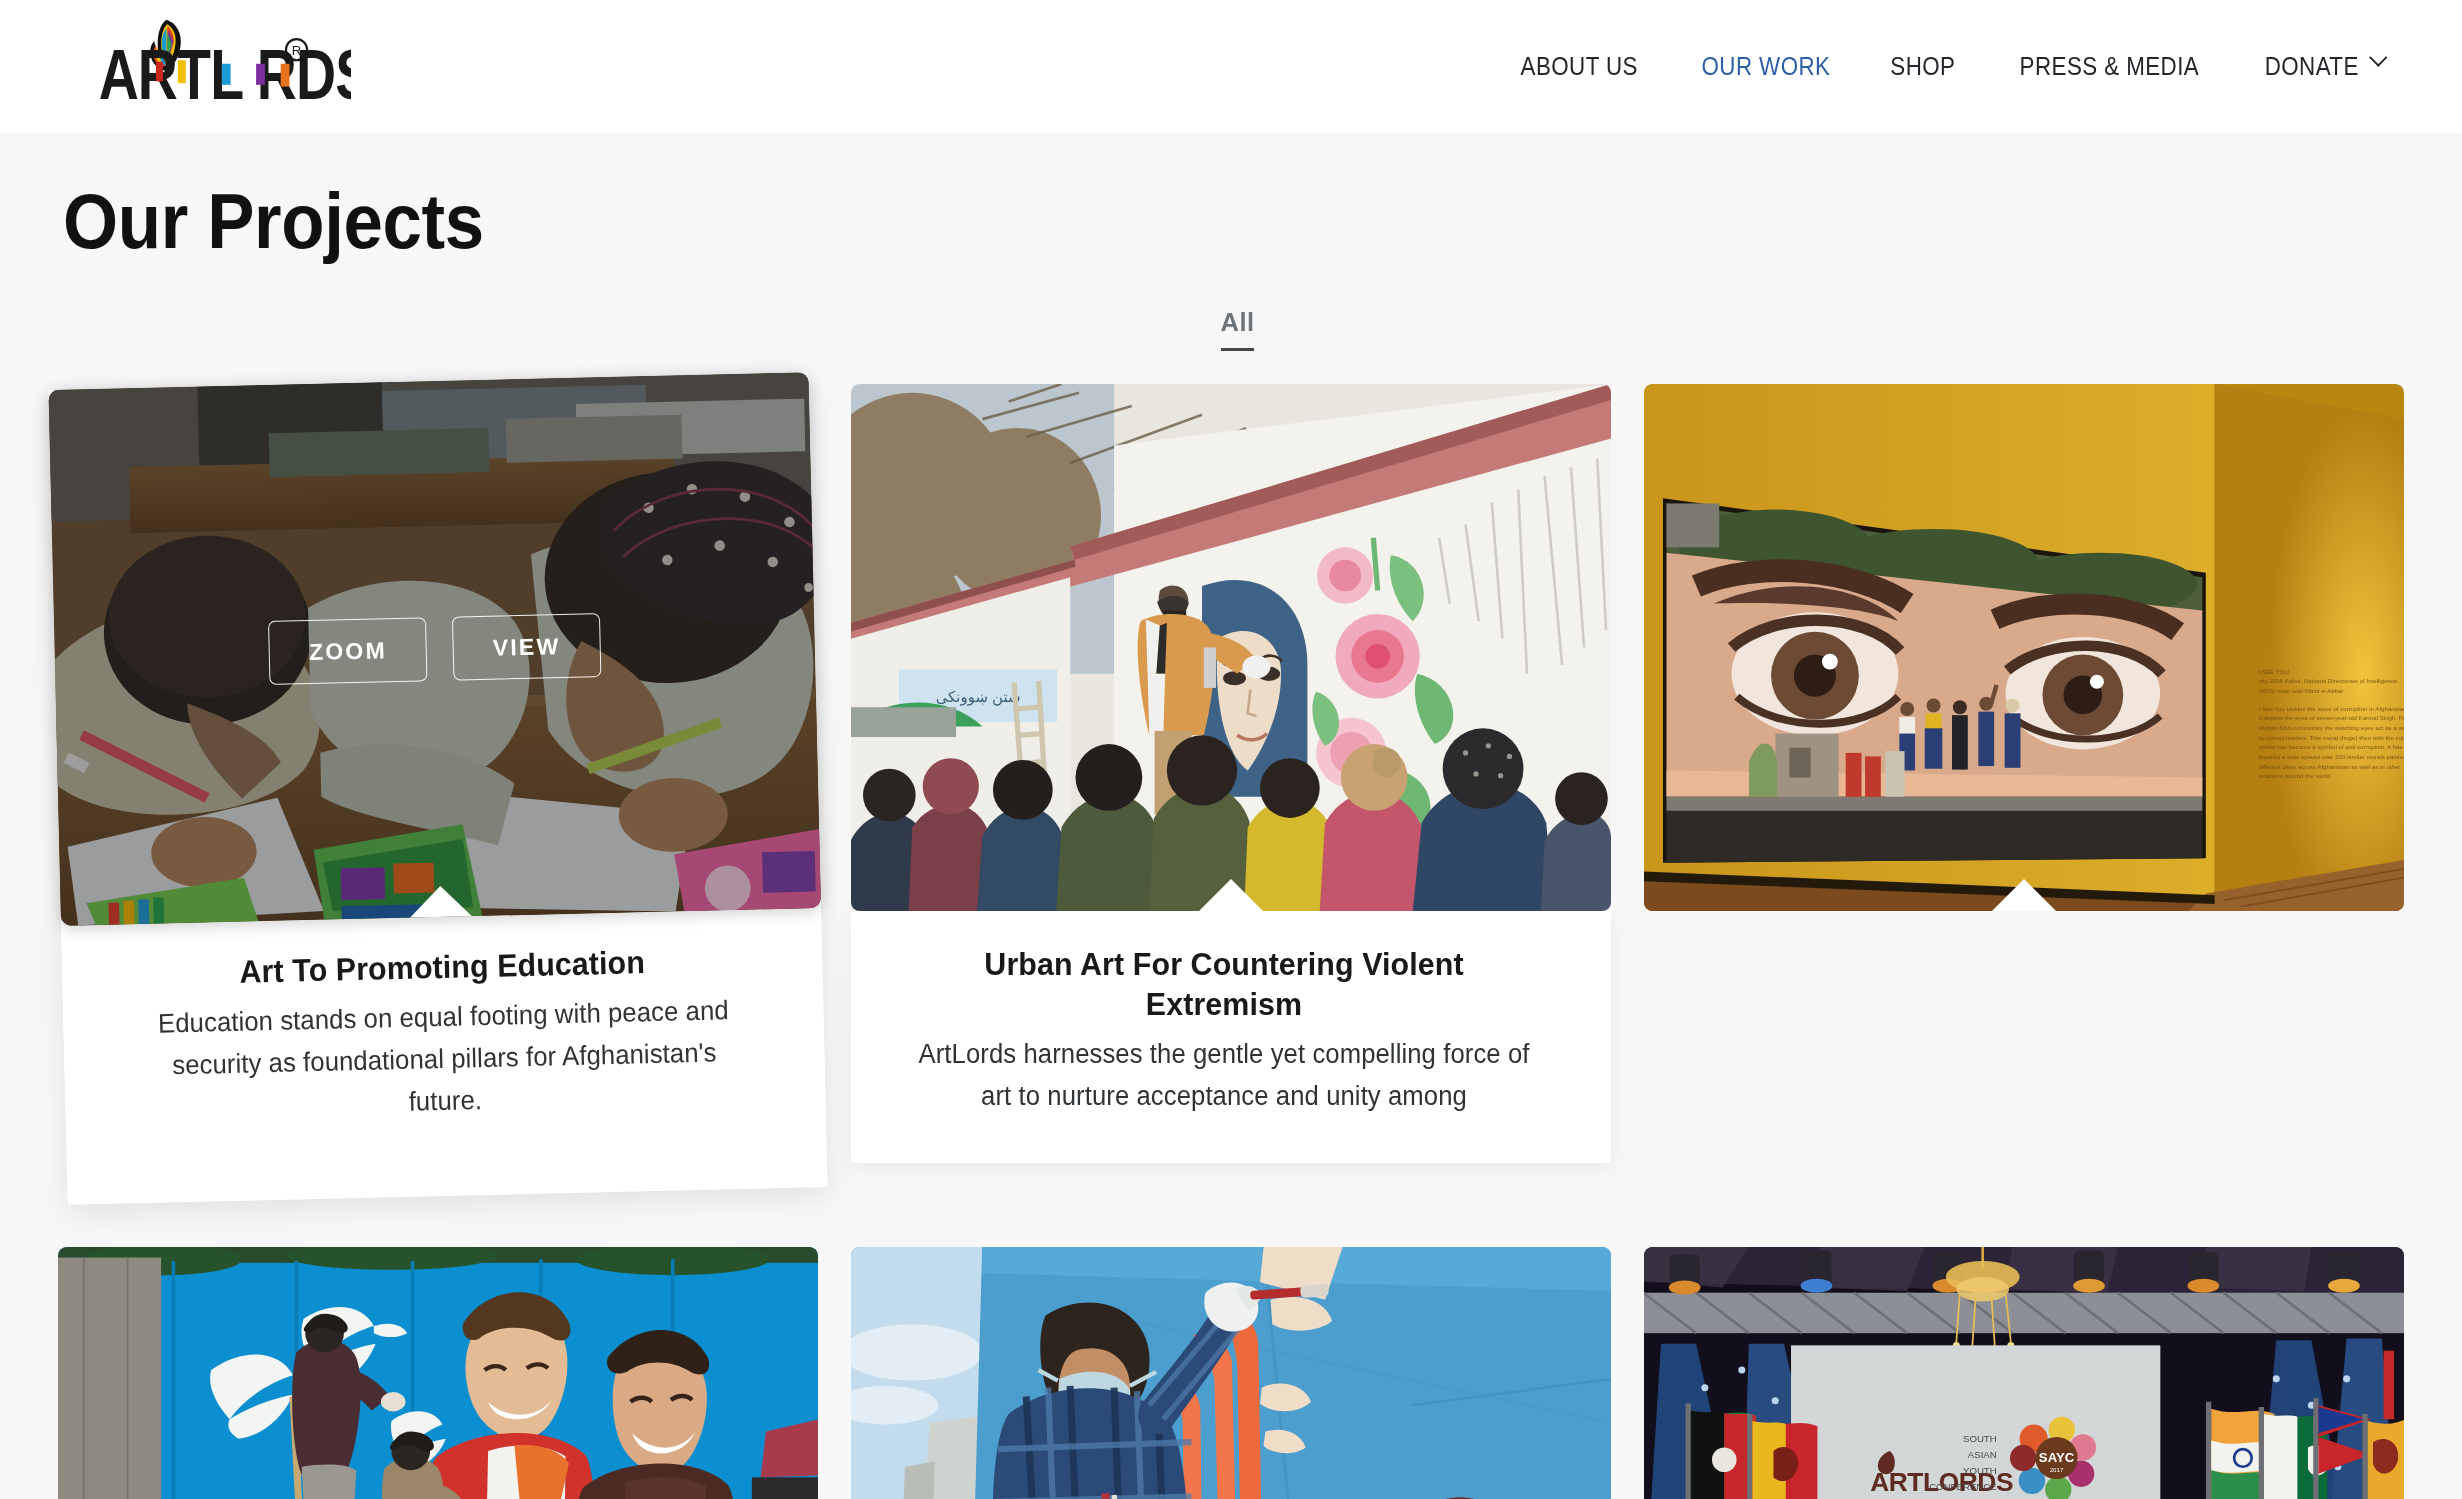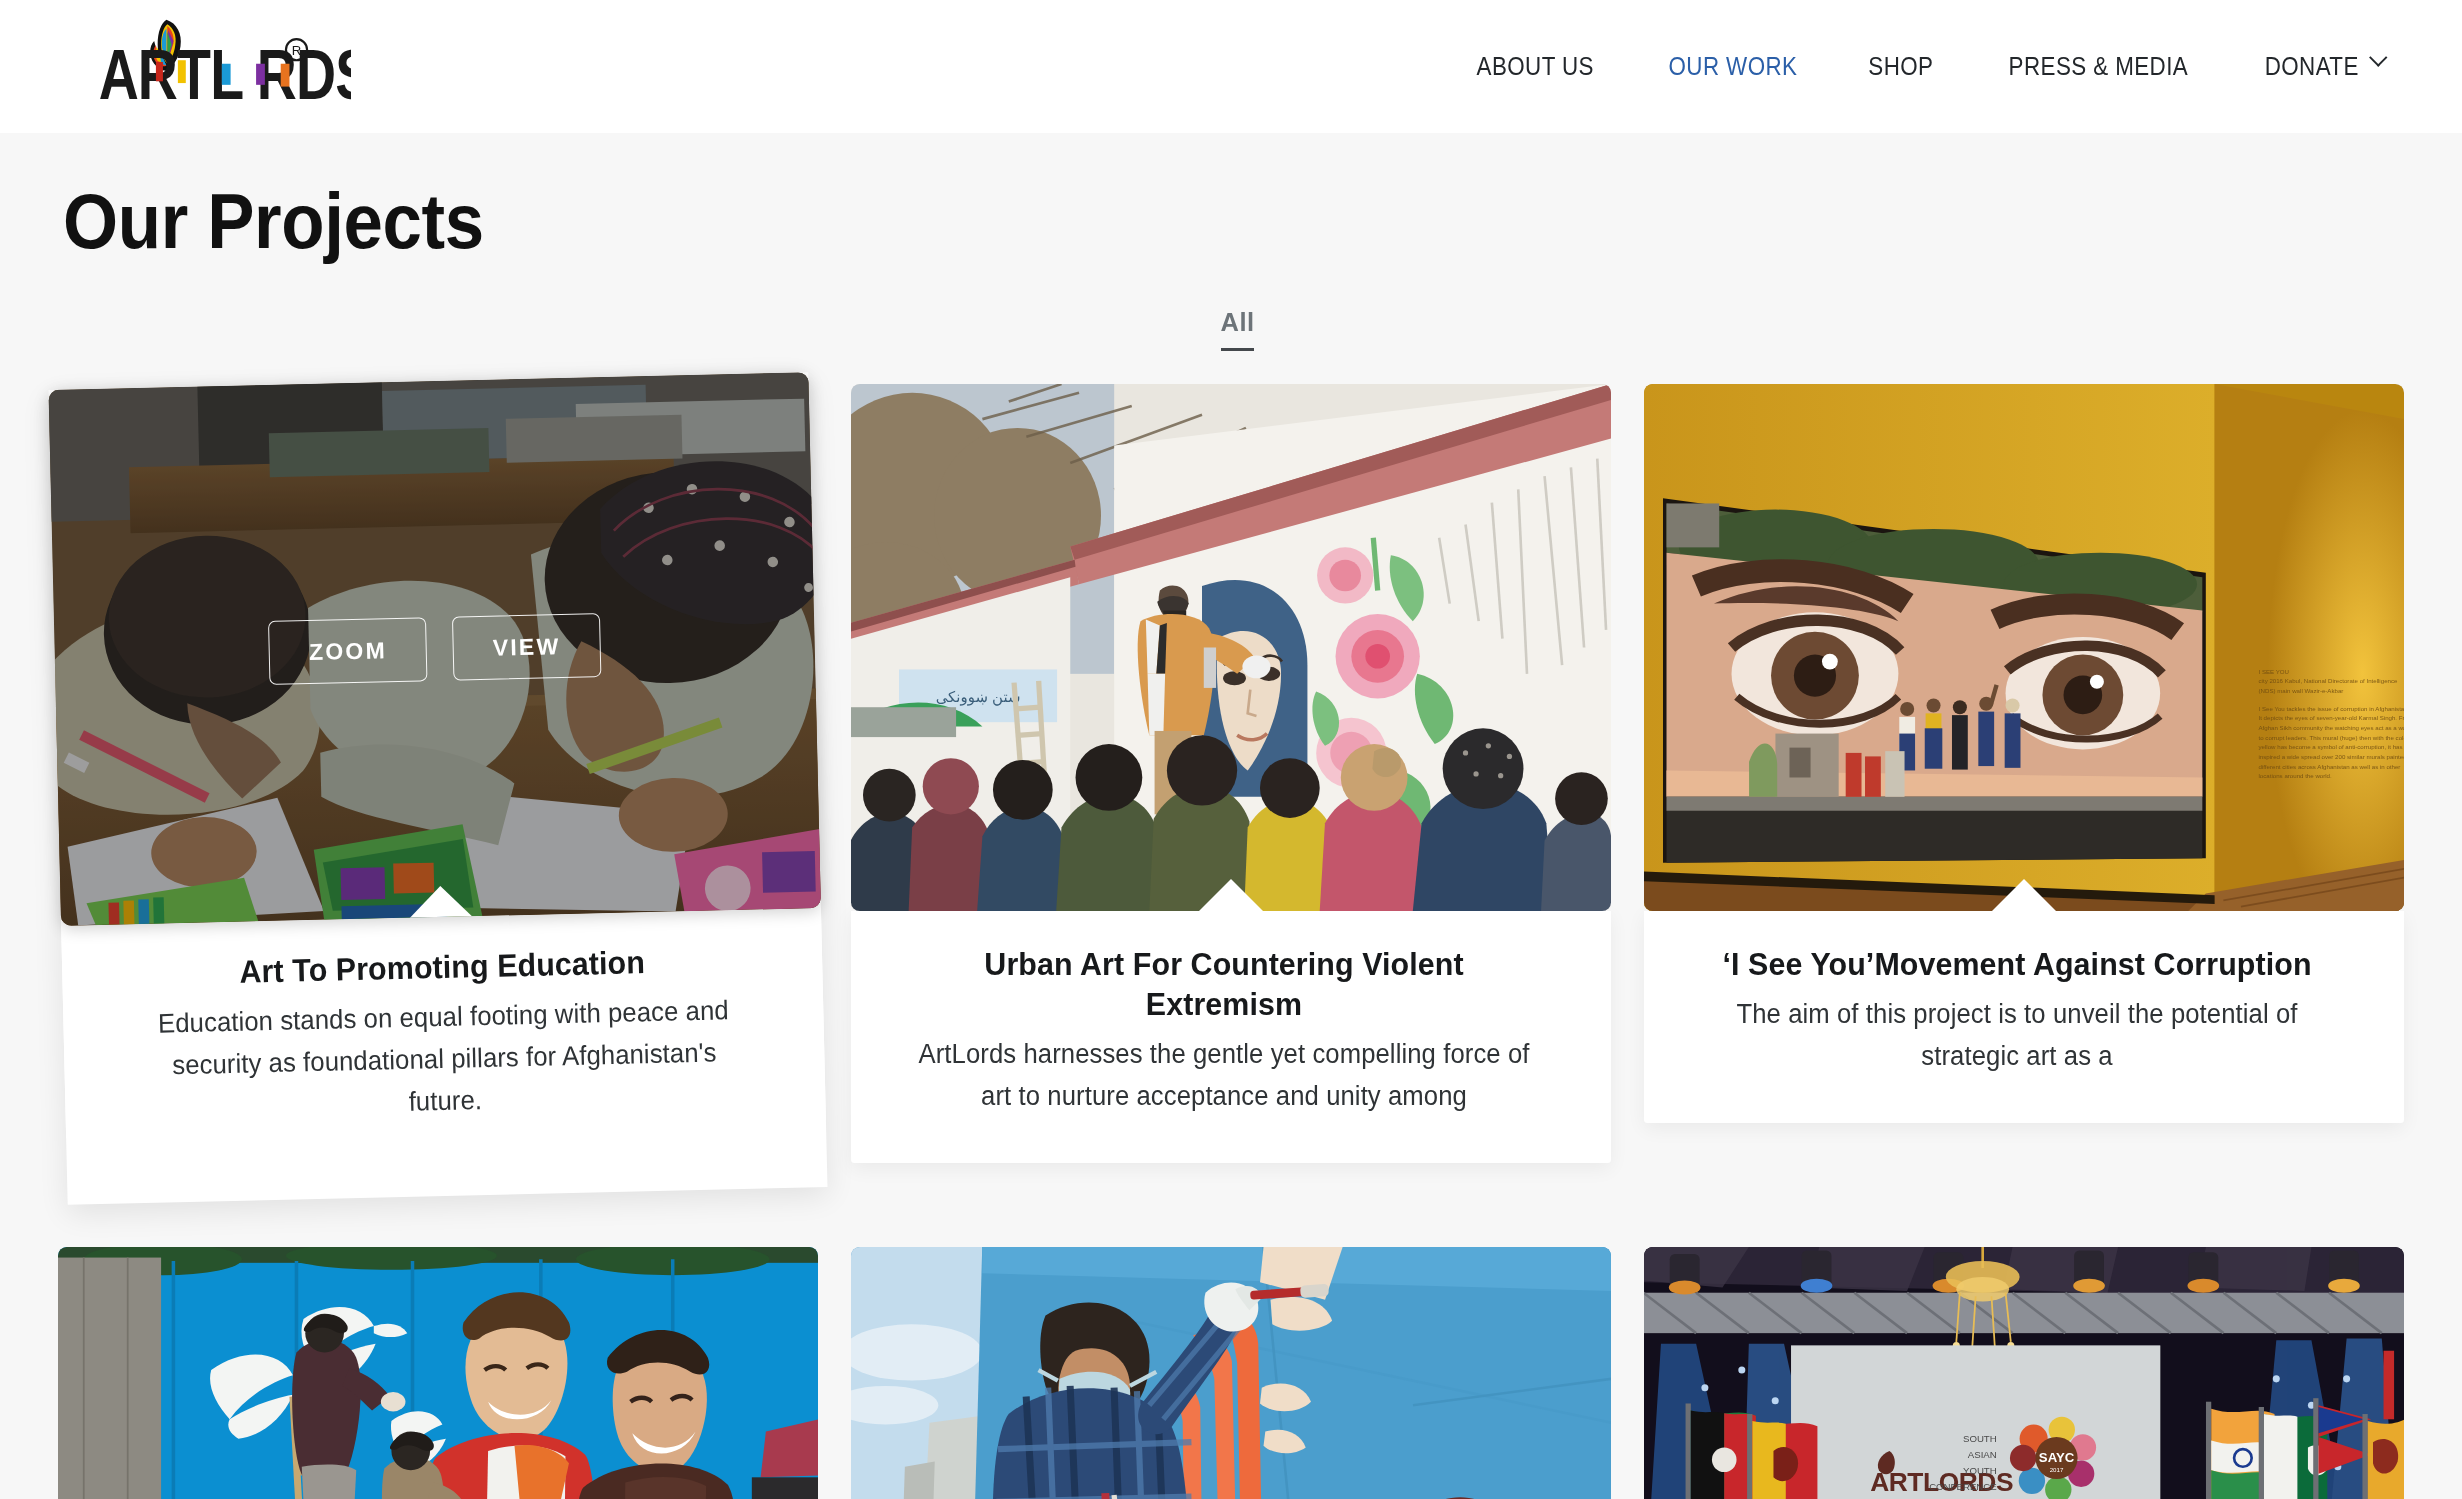--- a/index.html
+++ b/index.html
@@ -35,21 +35,21 @@
     height: 97px;
     position: relative;
     width: 290px;
   }
 
   .logo-svg { display: block; }
 
   .main-nav {
     display: flex;
     align-items: center;
-    gap: 11px;
+    gap: 0px;
   }
 
   .nav-item {
     font-family: "Liberation Sans Narrow", "Liberation Sans", sans-serif;
     font-size: 26px;
     letter-spacing: 0.5px;
     color: #23272b;
     text-decoration: none;
     padding: 0 22px;
     white-space: nowrap;
@@ -618,24 +618,20 @@
             <text x="700" y="394">Afghan Sikh community the watching eyes act as a warning</text>
             <text x="700" y="405">to corrupt leaders. This mural (huge) then with the colour</text>
             <text x="700" y="416">yellow has become a symbol of anti-corruption, it has</text>
             <text x="700" y="427">inspired a wide spread over 200 similar murals painted in</text>
             <text x="700" y="438">different cities across Afghanistan as well as in other</text>
             <text x="700" y="449">locations around the world.</text>
           </g>
         </svg>
       </div>
       <div class="notch" style="bottom:auto;top:527px;margin-top:-32.5px;"></div>
-      <div class="card-body">
-        <h3 class="card-title">‘I See You’Movement Against Corruption</h3>
-        <p class="card-desc">The aim of this project is to unveil the potential of strategic art as a</p>
-      </div>
     </article>
   </section>
 
   <section class="project-grid row-two">
 
     <article class="project-card">
       <div class="card-media">
         <svg viewBox="0 0 866 430" preserveAspectRatio="xMidYMid slice">
           <rect width="866" height="430" fill="#0b8fd1"></rect>
           <rect x="0" y="0" width="866" height="18" fill="#2a4a2e"></rect>

